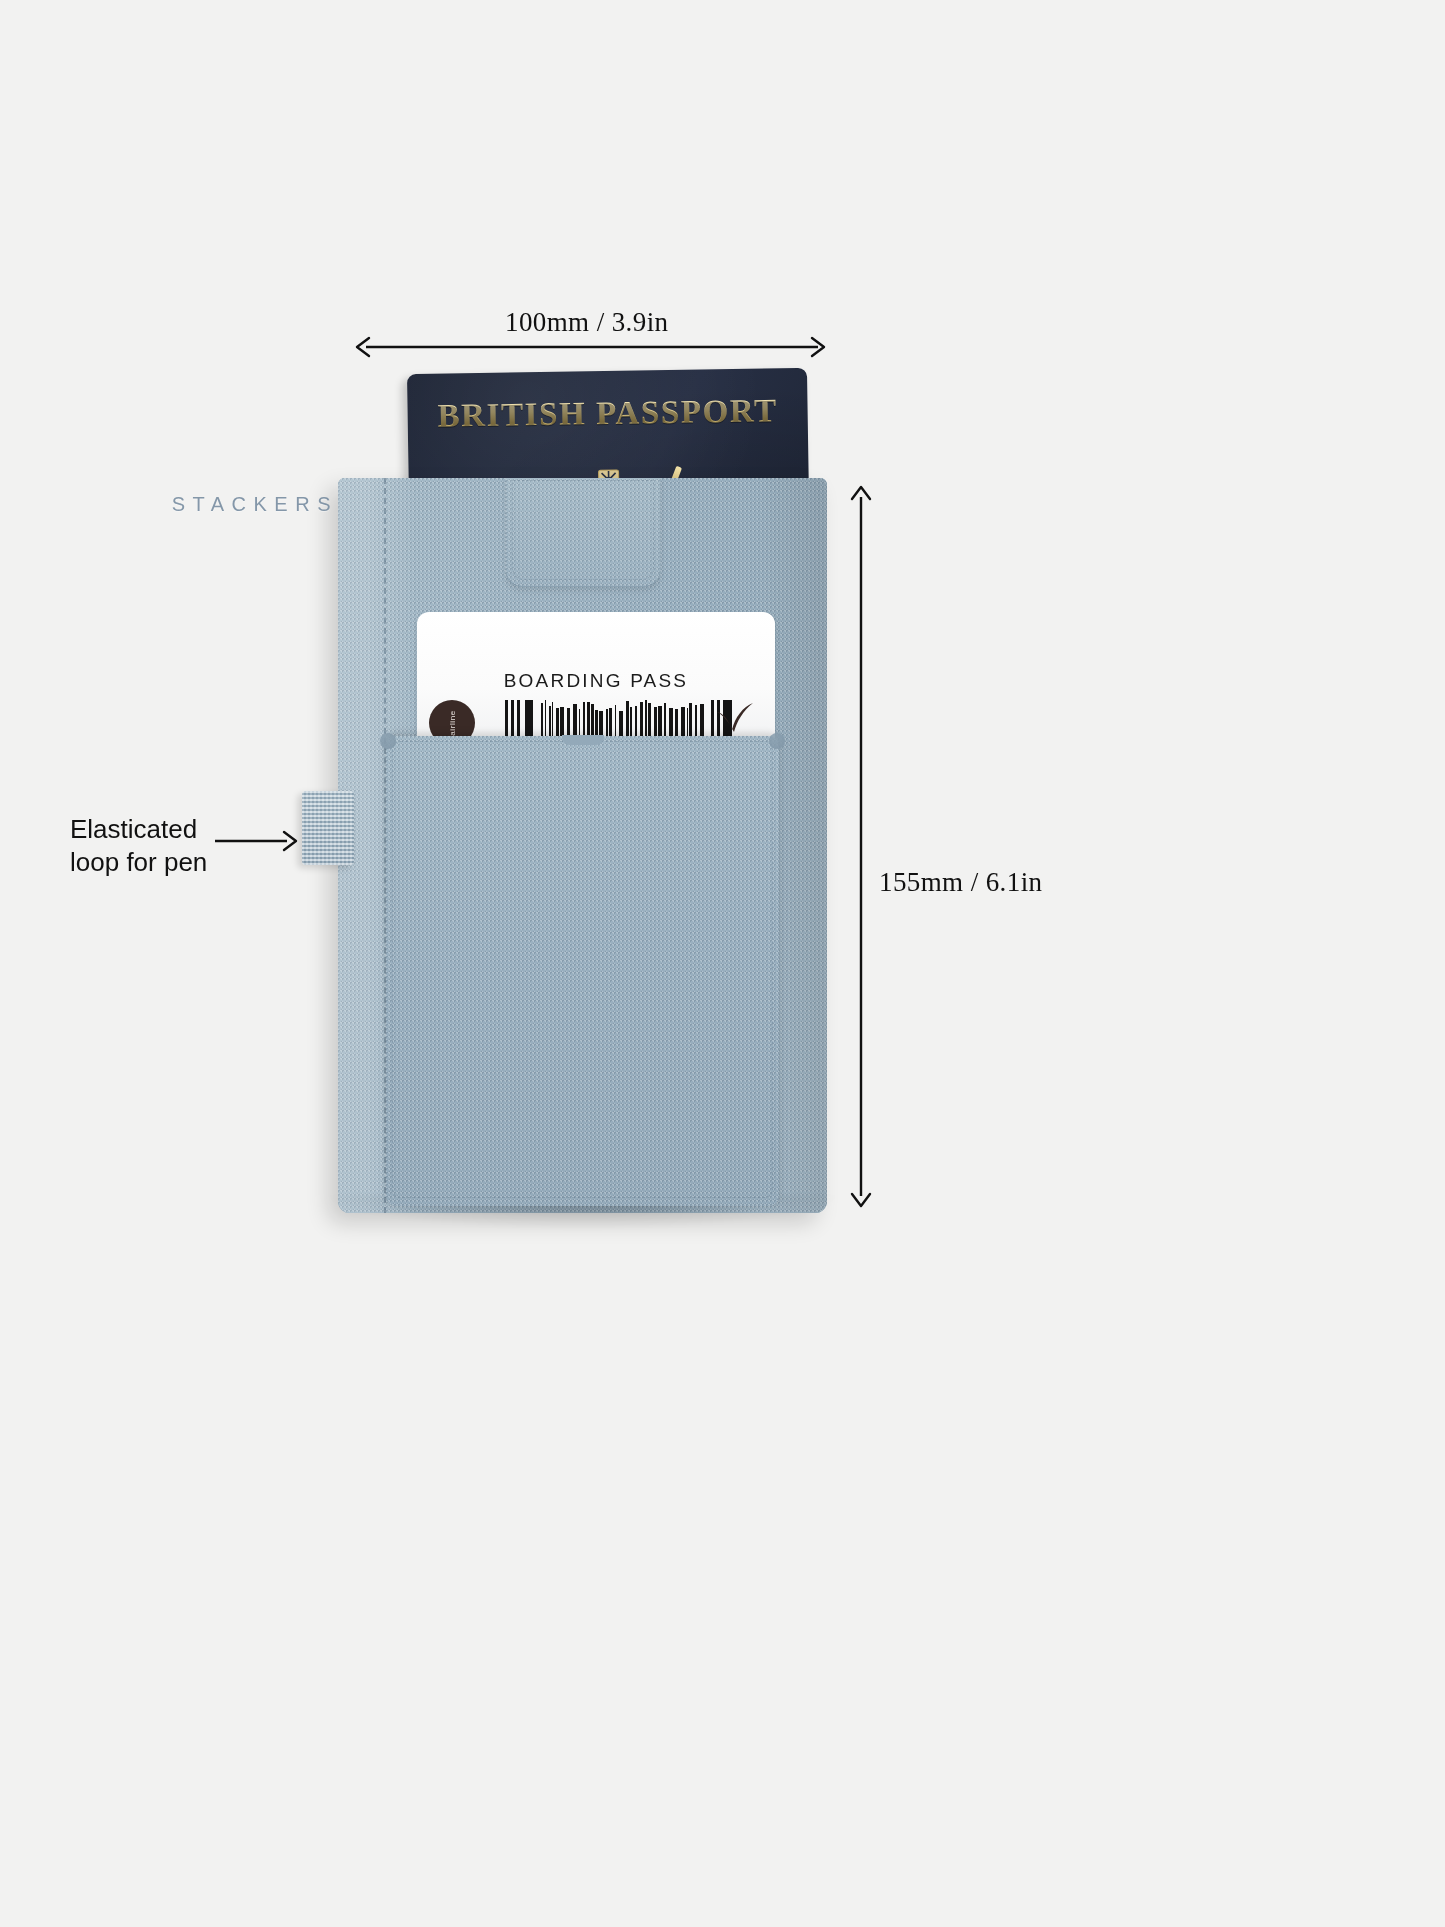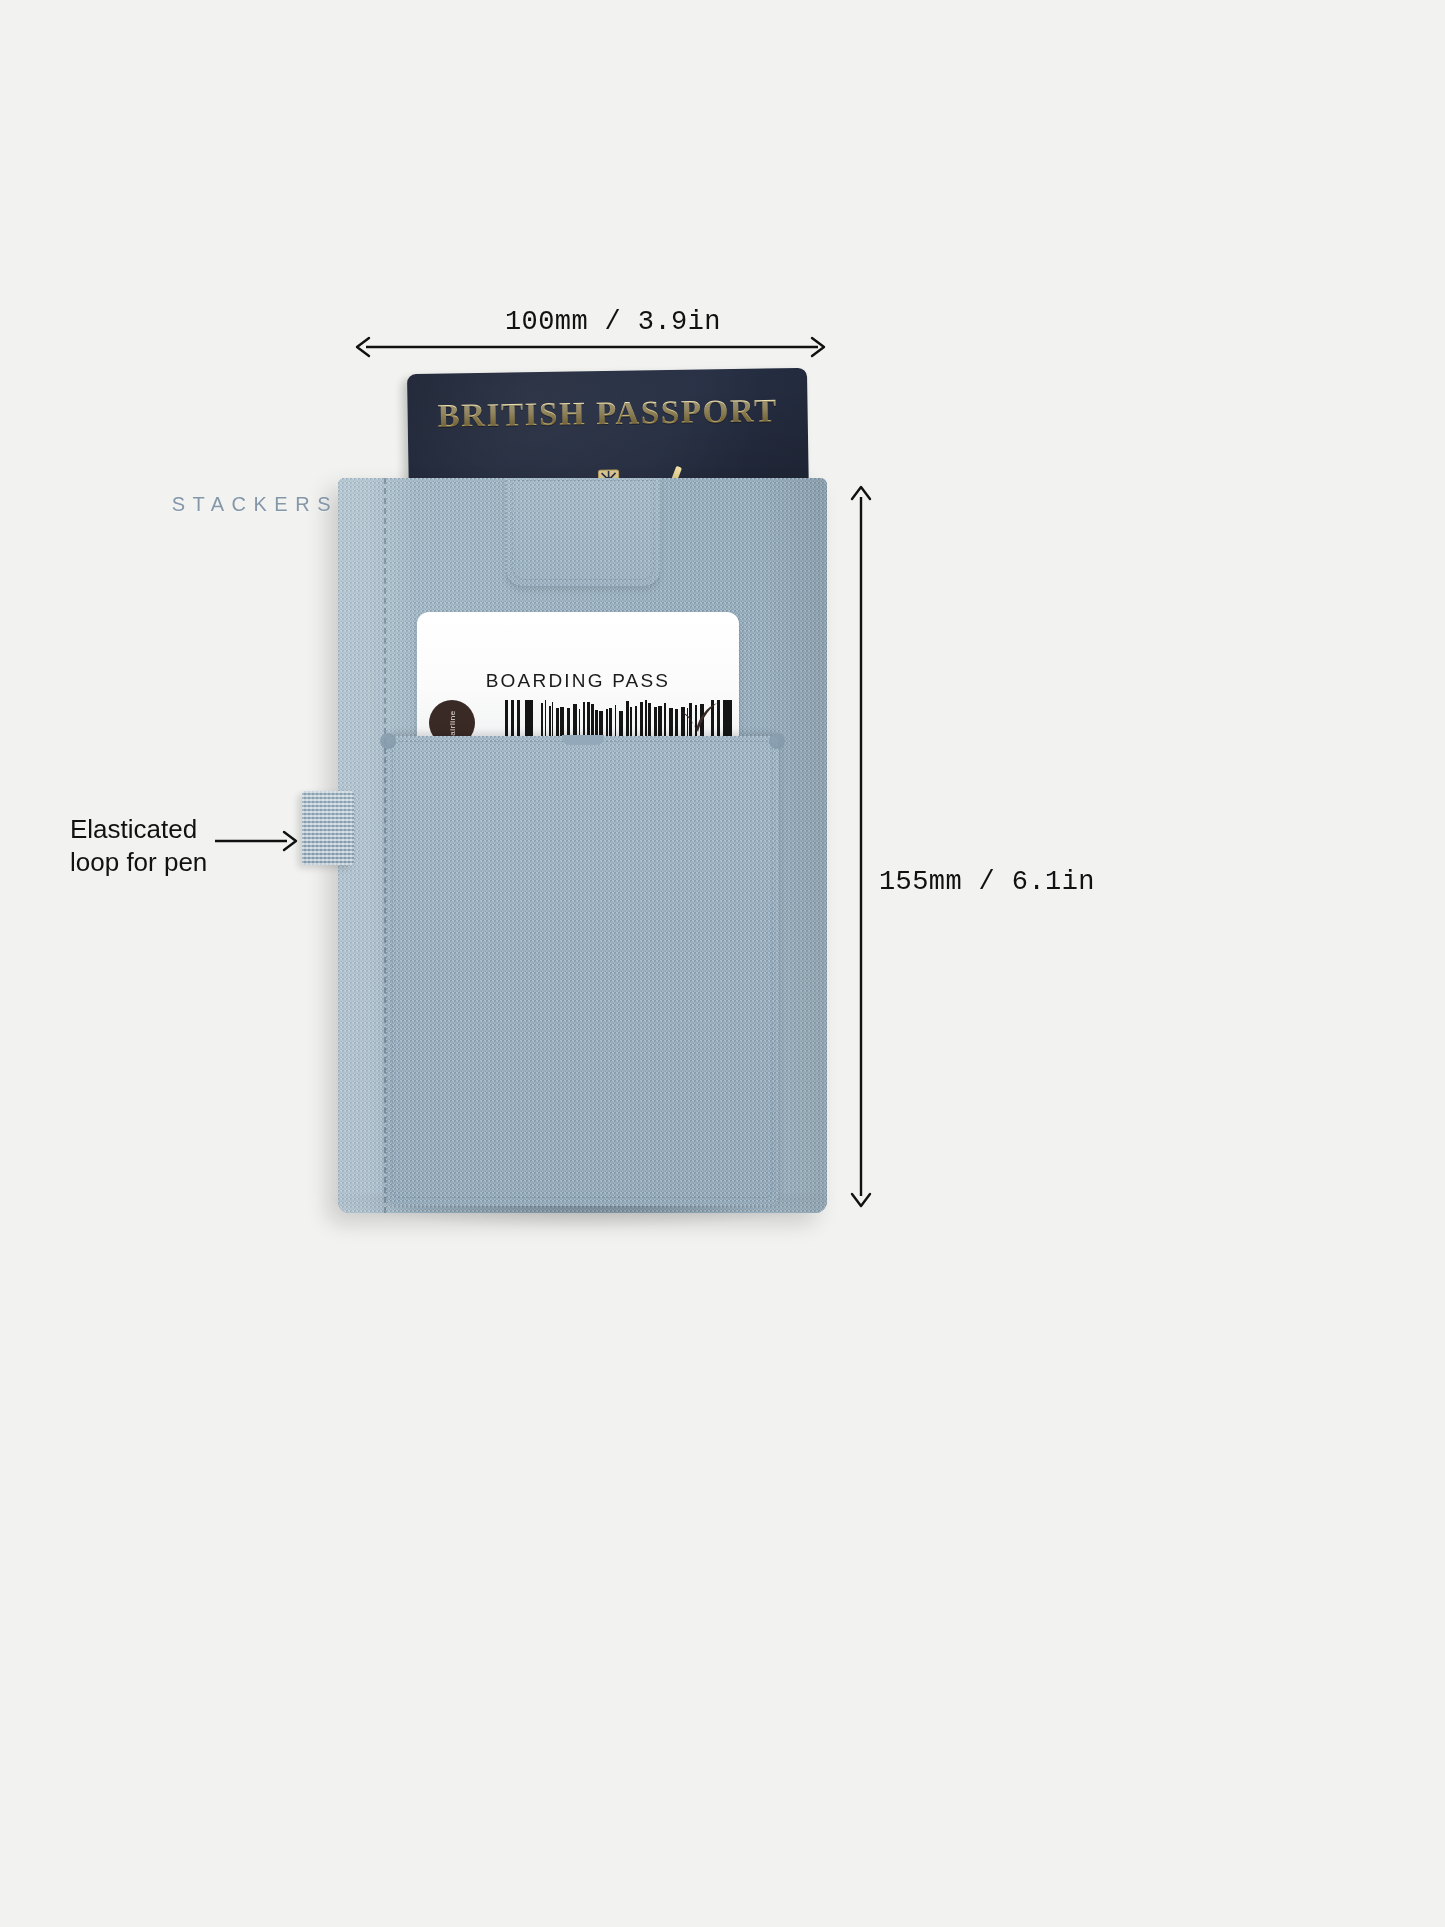--- a/index.html
+++ b/index.html
@@ -13,21 +13,21 @@
   }
   #stage{position:absolute;inset:0;}
 
   
   .dim-label{
     position:absolute;
     color:#111;
     font-size:27px;
     letter-spacing:.4px;
     white-space:nowrap;
-    font-family:Liberation Mono, monospace;
+    font-family:Liberation Serif, serif;
   }
   .annot-text{
     position:absolute;
     color:#111;
     font-size:26px;
     line-height:33px;
     white-space:nowrap;
   }
 
   
@@ -143,21 +143,21 @@
     font-size:20px;letter-spacing:7.5px;
     color:rgba(104,128,150,.8);
     text-shadow:0 1px 0 rgba(255,255,255,.35);
     z-index:6;pointer-events:none;white-space:nowrap;margin-top:25px;
   }
 
   
   #boardingpass{
     position:absolute;
     left:417px;top:612px;
-    width:322px;height:128px;
+    width:358px;height:128px;
     background:linear-gradient(180deg,#ffffff 0%,#fbfbfb 60%,#f2f3f4 100%);
     border-radius:12px 12px 2px 2px;
     box-shadow:0 2px 5px rgba(0,0,0,.13);
     overflow:hidden;
     z-index:5;
   }
   .bp-title{
     position:absolute;left:0;right:0;top:58px;
     text-align:center;
     font-size:19px;letter-spacing:2.2px;

